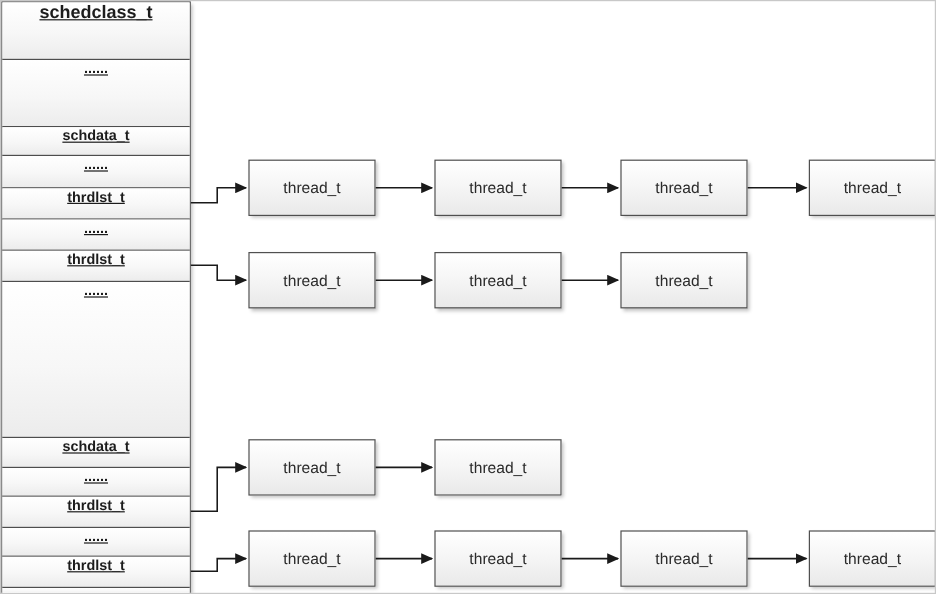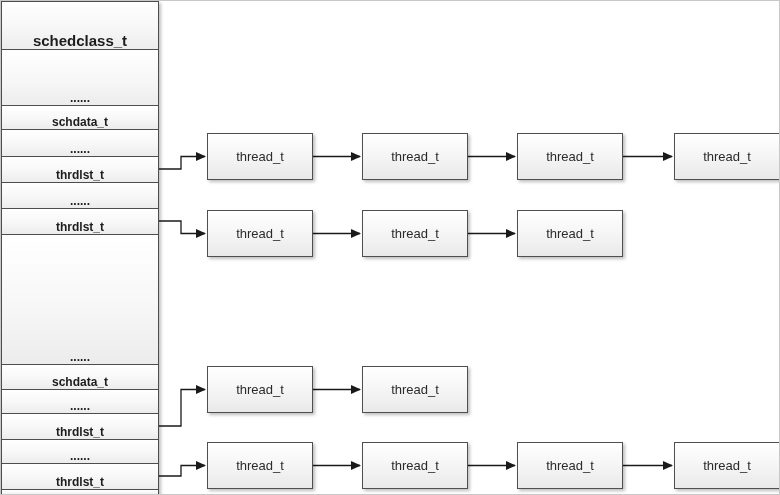--- a/index.html
+++ b/index.html
@@ -23,28 +23,29 @@
     width: 158px;
     height: 495px;
     border: 1px solid #4d4d4d;
     background: #ffffff;
     box-shadow: 2px 2px 3px rgba(0,0,0,0.25);
     display: flex;
     flex-direction: column;
   }
   .srow {
     display: flex;
-    align-items: flex-end;
+    align-items: flex-start;
     justify-content: center;
     border-bottom: 1px solid #4d4d4d;
     background: linear-gradient(180deg, #ffffff 0%, #f7f7f7 55%, #ececec 100%);
     font-weight: bold;
     font-size: 12px;
     color: #1c1c1c;
     flex: none;
+    text-decoration: underline;
   }
   .srow.header { font-size: 15px; }
   .srow.tail { border-bottom: none; }
 
   
   .tbox {
     position: absolute;
     width: 106px;
     height: 47px;
     border: 1px solid #4f4f4f;

